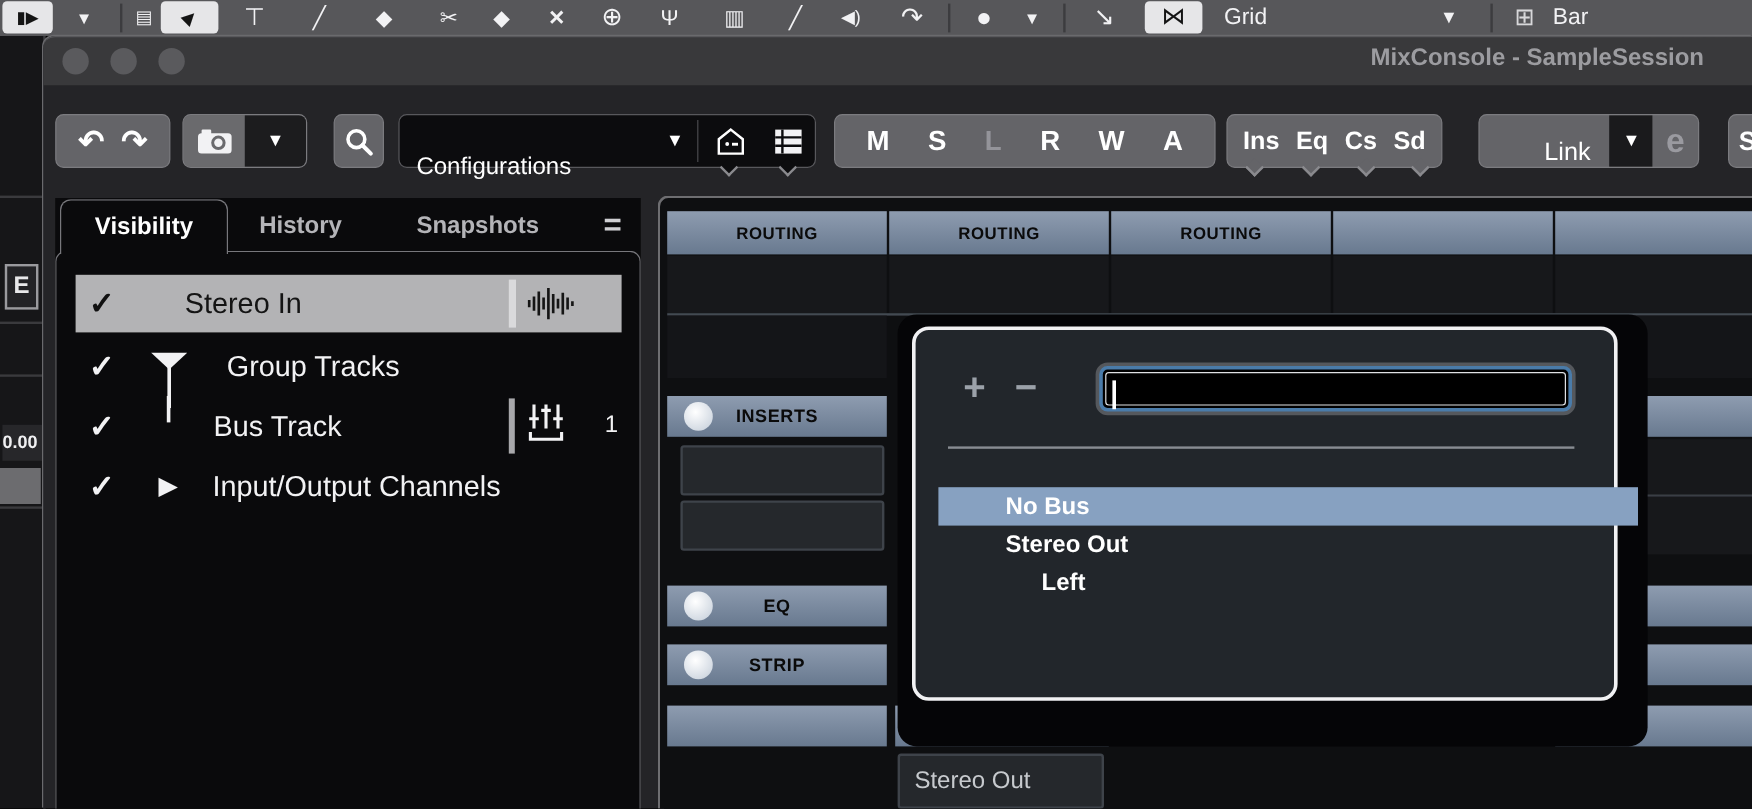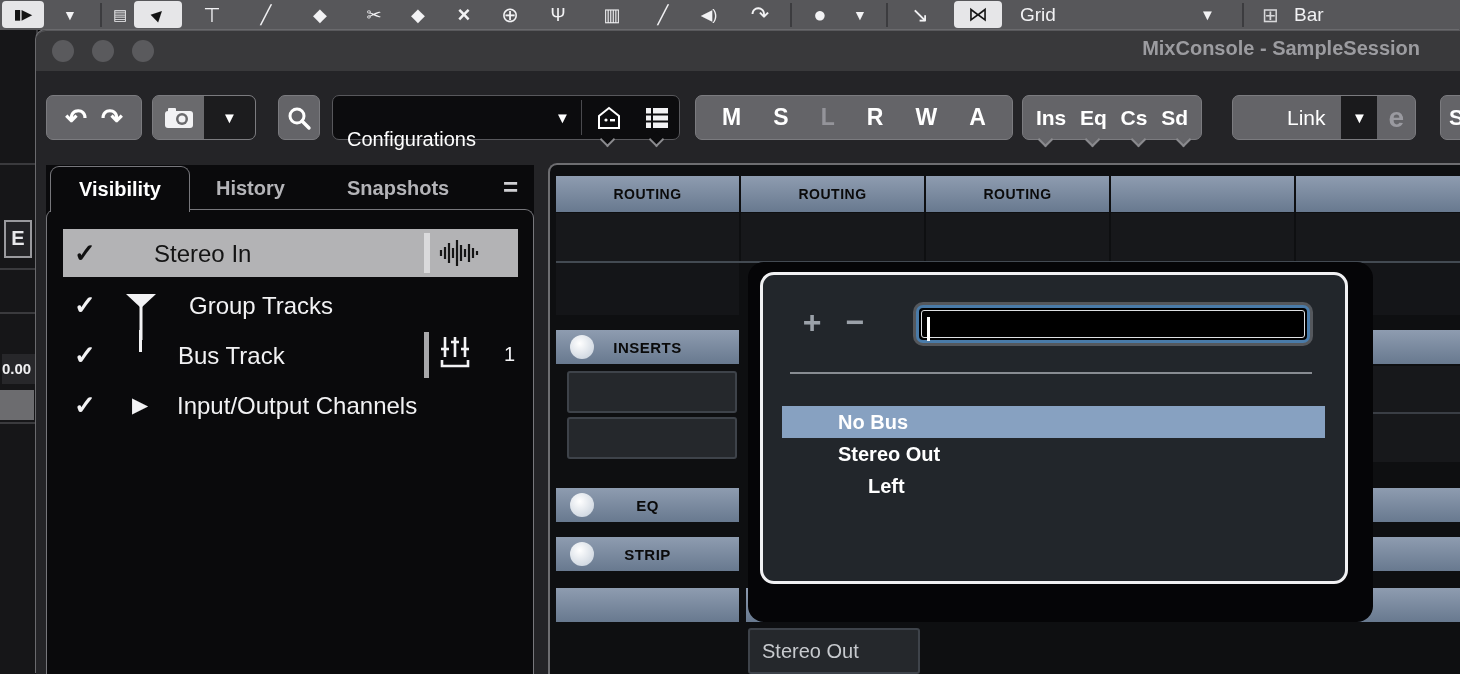--- a/index.html
+++ b/index.html
@@ -203,21 +203,21 @@
     <span>Eq</span>
     <span>Cs</span>
     <span>Sd</span>
   </div>
   <div class="notch" style="left:1040px;top:134px;background:#646468;border-right:2px solid #8a8a8e;border-bottom:2px solid #8a8a8e;"></div>
   <div class="notch" style="left:1087px;top:134px;background:#646468;border-right:2px solid #8a8a8e;border-bottom:2px solid #8a8a8e;"></div>
   <div class="notch" style="left:1133px;top:134px;background:#646468;border-right:2px solid #8a8a8e;border-bottom:2px solid #8a8a8e;"></div>
   <div class="notch" style="left:1178px;top:134px;background:#646468;border-right:2px solid #8a8a8e;border-bottom:2px solid #8a8a8e;"></div>
 
   <div class="btn" style="left:1232px;width:184px;padding:0;overflow:hidden;justify-content:flex-start;">
-    <div style="width:90px;height:100%;display:flex;align-items:center;justify-content:center;color:#fff;font-size:21px;margin-left:38px;">
+    <div style="width:90px;height:100%;display:flex;align-items:flex-end;justify-content:center;color:#fff;font-size:21px;margin-left:38px;">
       <span>Link</span>
     </div>
     <div style="width:46px;height:100%;display:flex;align-items:center;justify-content:center;background:#1a1a1c;">
       <span class="caret-down">▼</span>
     </div>
     <div style="width:48px;height:100%;display:flex;align-items:center;justify-content:center;color:#9a9aa0;font-size:28px;font-weight:bold;">
       <span>e</span>
     </div>
   </div>
 
@@ -351,21 +351,21 @@
   <span class="pm" style="left:795px;">+</span>
   <span class="pm" style="left:838px;">−</span>
   <div class="abs" id="popup-input-wrap">
     <div id="popup-input-blue">
       <input id="popup-input" type="text" value="" style="">
       <div class="abs" id="popup-caret"></div>
     </div>
   </div>
   <div class="abs" id="popup-divider"></div>
 
-  <div class="opt sel" style="top:406px;">
+  <div class="opt sel" style="top:406px;padding-left:40px;">
     <span style="left:56px;">No Bus</span>
   </div>
   <div class="opt" style="top:438px;">
     <span style="left:56px;">Stereo Out</span>
   </div>
   <div class="opt" style="top:470px;">
     <span style="left:86px;">Left</span>
   </div>
 
 </div>

